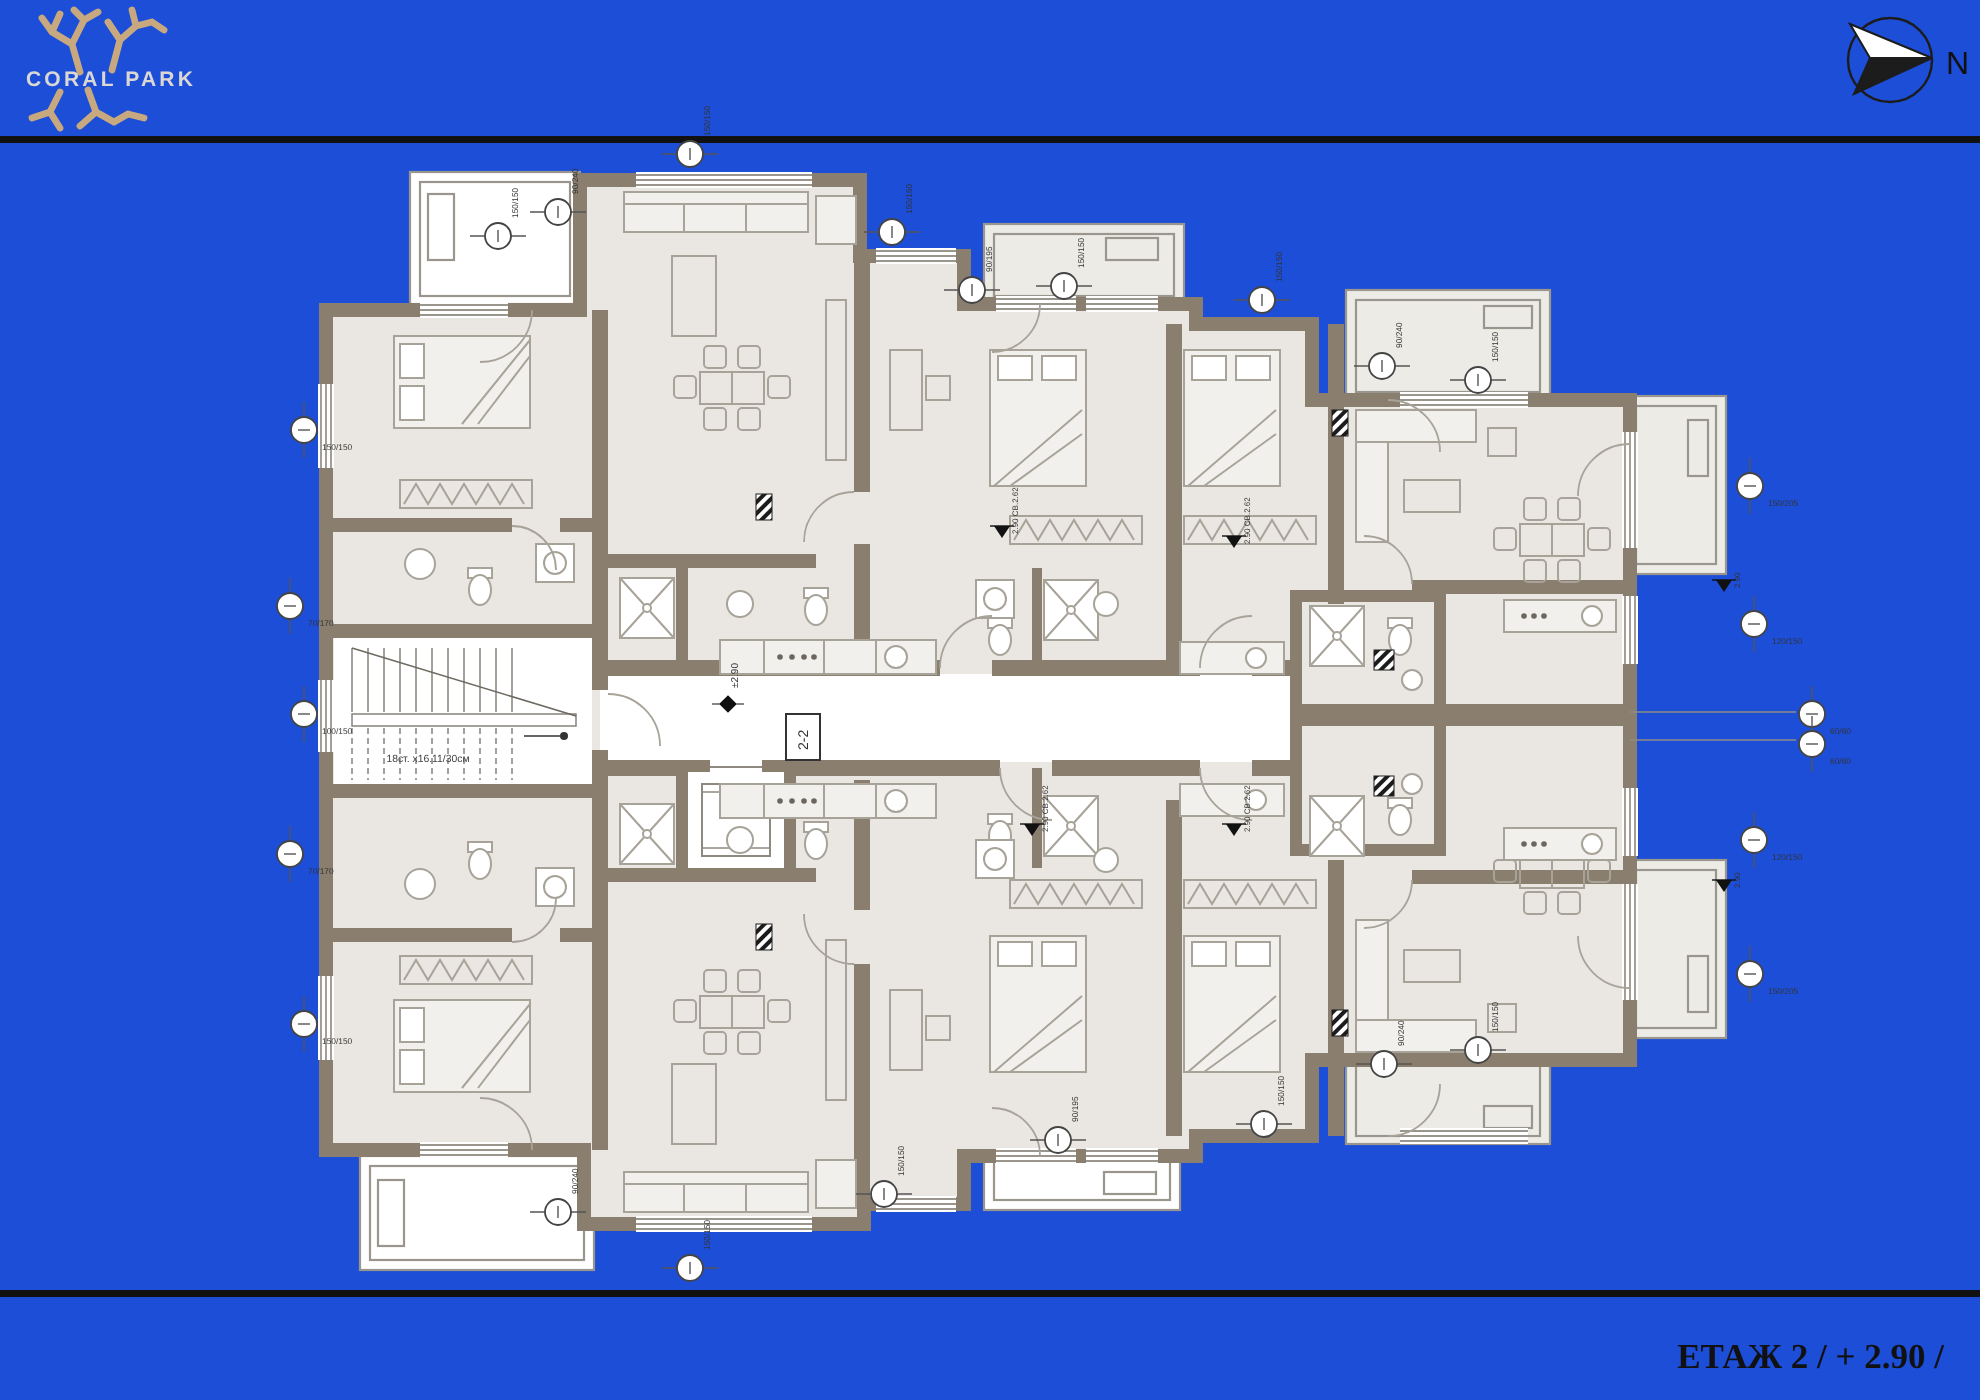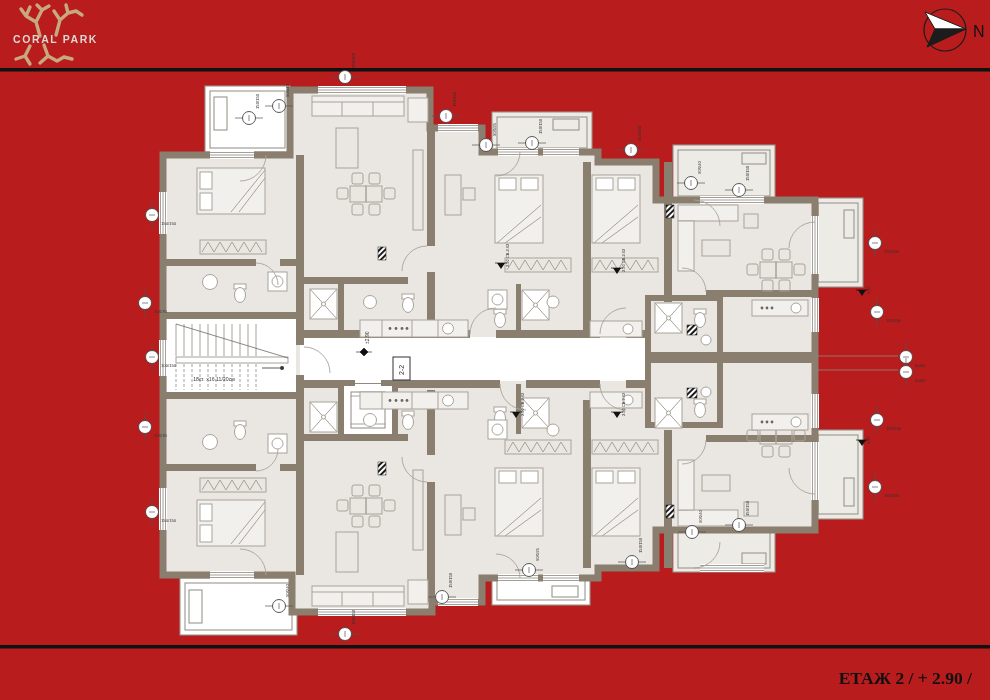--- a/index.html
+++ b/index.html
@@ -1,16 +1,16 @@
 <!DOCTYPE html>
 <html><head>
 <meta charset="utf-8">
 <style>
   html,body{margin:0;padding:0;background:#ffffff;}
-  .sheet{position:relative;width:990px;height:700px;background:#b91c1c;overflow:hidden;
+  .sheet{position:relative;width:990px;height:700px;background:#1d4ed8;overflow:hidden;
          font-family:"Liberation Sans",sans-serif;}
   svg text{font-family:"Liberation Sans",sans-serif;}
   .title-serif{font-family:"Liberation Serif",serif;font-weight:bold;}
   .logo-text{letter-spacing:1.6px;font-weight:bold;}
 </style>
 </head>
 <body>
 
 <div class="sheet">
 <svg width="990" height="700" viewBox="0 0 990 700">

